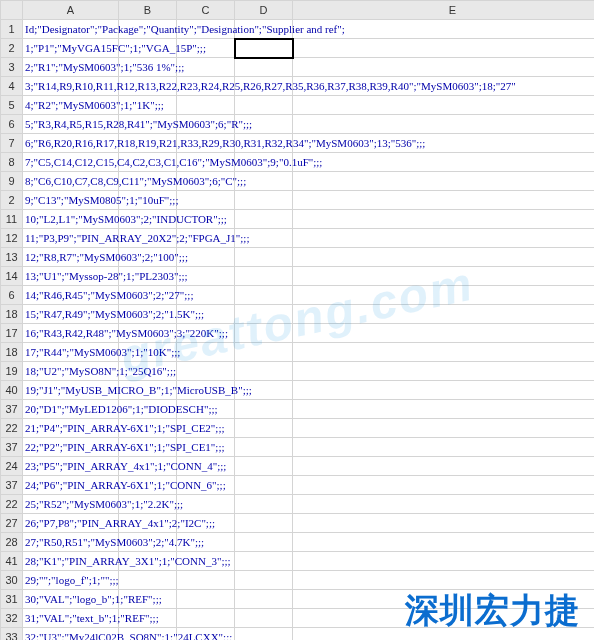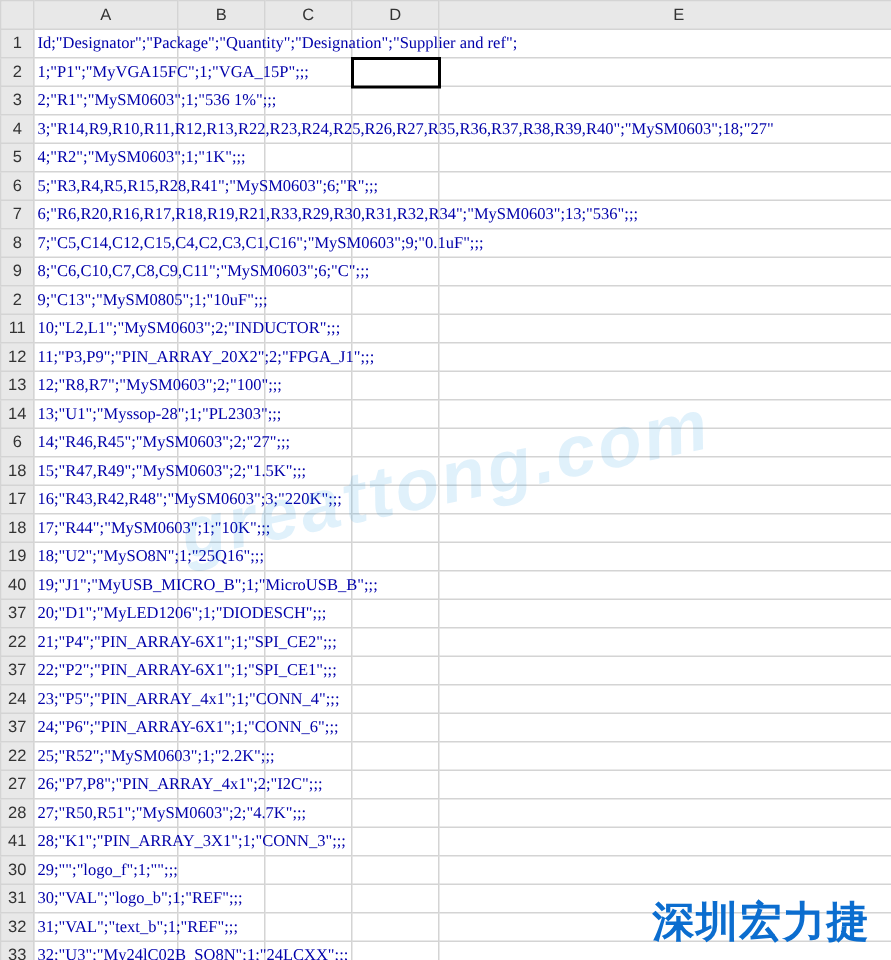--- a/index.html
+++ b/index.html
@@ -60,21 +60,21 @@
   .sel {
     outline: 2px solid #000;
     outline-offset: -1px;
     background: #fff;
   }
   .logo {
     position: absolute;
     bottom: 6px;
     right: 14px;
     font-weight: 800;
-    font-size: 28px;
+    font-size: 34px;
     color: #0b6dcf;
     font-family: Liberation Sans, sans-serif;
     letter-spacing: 1px;
   }
   .wm {
     position: absolute;
     top: 50%;
     left: 50%;
     transform: translate(-50%, -50%) rotate(-12deg);
     font-size: 48px;

